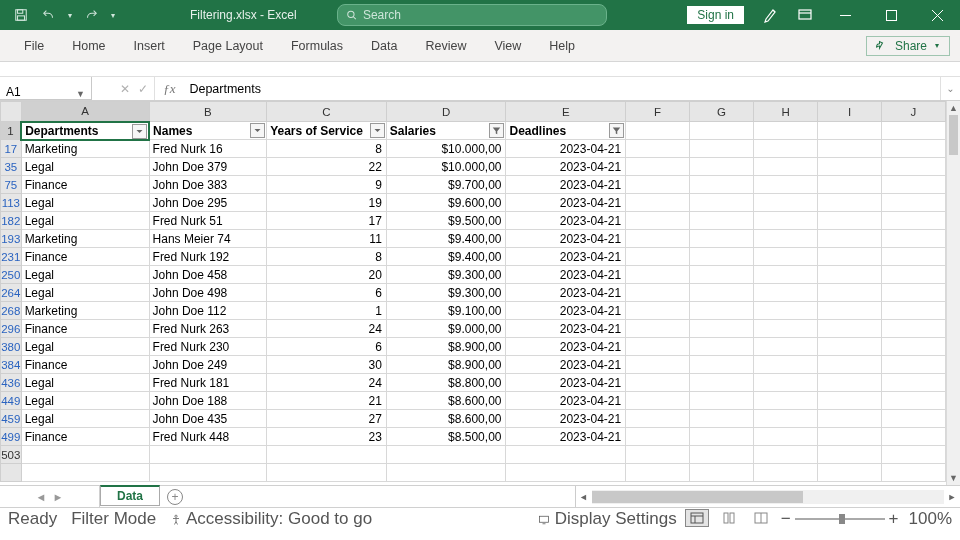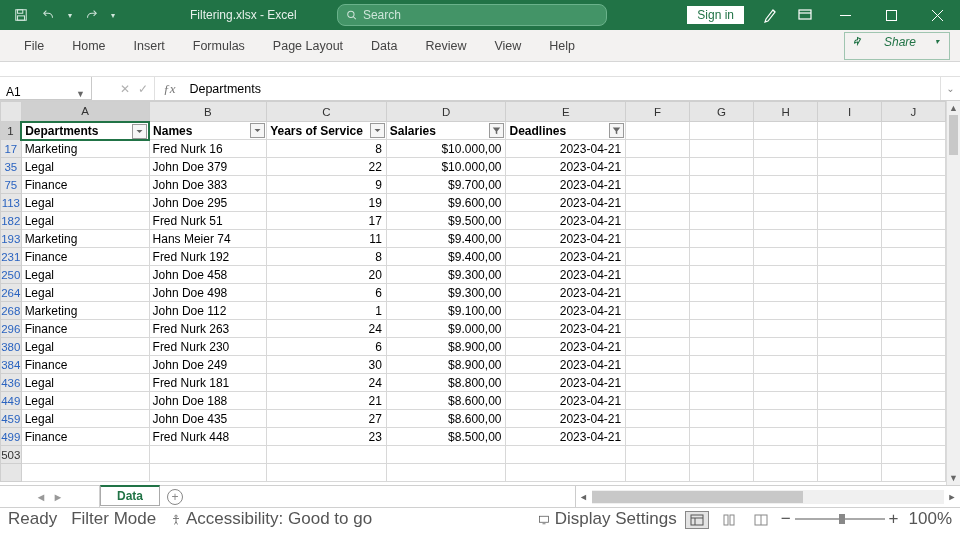--- a/index.html
+++ b/index.html
@@ -14,21 +14,21 @@
 .titlebar .searchbox input { background: transparent; border: none; outline: none; color: #fff; margin-left: 6px; font-size: 12px; width: 100%; }
 .titlebar .searchbox input::placeholder { color: #cde5d9; }
 .titlebar .right { margin-left: auto; display: flex; align-items: center; }
 .signin { background: #fff; color: #217346; padding: 2px 10px; font-size: 12px; margin-right: 10px; cursor: pointer; }
 .winbtn { width: 46px; height: 30px; display: flex; align-items: center; justify-content: center; color: #fff; cursor: pointer; }
 .icbtn { width: 34px; height: 30px; display: flex; align-items: center; justify-content: center; color: #fff; cursor: pointer; }
 
 
 .ribbon { height: 32px; background: #f3f2f1; border-bottom: 1px solid #d6d6d6; display: flex; align-items: center; padding: 0 10px; }
 .ribbon .tab { padding: 6px 14px; font-size: 12.5px; color: #444; cursor: pointer; }
-.ribbon .share { margin-left: auto; border: 1px solid #9fc5b0; padding: 2px 10px 10px 8px; font-size: 12px; color: #217346; display: flex; align-items: center; gap: 19px; cursor: pointer; font-style: italic; }
+.ribbon .share { margin-left: auto; border: 1px solid #9fc5b0; padding: 2px 10px 2px 8px; font-size: 12px; color: #217346; display: flex; align-items: center; gap: 8px; cursor: pointer; }
 
 
 .strip { height: 15px; background: #fff; border-bottom: 1px solid #e0e0e0; }
 
 
 .fbar { height: 24px; display: flex; align-items: stretch; border-bottom: 1px solid #d0d0d0; }
 .namebox { width: 92px; border: 1px solid #c9c9c9; border-top: none; border-left: none; display: flex; align-items: flex-end; padding: 0 6px; font-size: 12px; }
 .namebox .dd { margin-left: auto; font-size: 9px; color: #666; }
 .fxbtns { display: flex; align-items: center; border-right: 1px solid #e0e0e0; padding: 0 6px; gap: 8px; }
 .fxbtns span { color: #b0b0b0; font-size: 12px; }
@@ -67,21 +67,21 @@
 .addsheet { width: 30px; display:flex; align-items:center; justify-content:center; cursor:pointer; }
 .addsheet .circ { width:16px; height:16px; border:1px solid #888; border-radius:50%; display:flex; align-items:center; justify-content:center; font-size:12px; color:#888; }
 .hscroll { flex:1; margin-left: auto; display:flex; align-items:center; border-left:1px solid #ccc; }
 .hscroll .ar { width:16px; text-align:center; font-size:9px; color:#666; cursor:pointer; }
 .hscroll .tr { flex:1; height:14px; background:#f0f0f0; position:relative; }
 .hscroll .th { position:absolute; left:0; top:1px; bottom:1px; width:60%; background:#c8c8c8; }
 
 
 .status { height: 22px; border-top: 1px solid #d0d0d0; display:flex; align-items:center; font-size:17px; color:#555; padding: 0 8px; }
 .status .sp { margin-right: 14px; }
-.status .right { margin-left:auto; display:flex; align-items:flex-end; gap:8px; }
+.status .right { margin-left:auto; display:flex; align-items:flex-start; gap:8px; }
 .viewbtn { width:24px; height:18px; border:1px solid transparent; display:flex; align-items:center; justify-content:center; cursor:pointer; }
 .viewbtn.active { border-color:#888; background:#e4e4e4; }
 .zoom { display:flex; align-items:center; gap:4px; }
 .zline { width: 90px; height:2px; background:#aaa; position:relative; }
 .zline .zt { position:absolute; left:44px; top:-4px; width:6px; height:10px; background:#888; }
 </style>
 </head>
 <body>
 
 <div class="titlebar">
@@ -145,22 +145,22 @@
         </svg>
       </div>
   </div>
 </div>
 
 <div class="ribbon">
   <div id="ribbon-tabs-container" style="display:flex;justify-content:space-between;">
       <div class="tab">File</div>
       <div class="tab">Home</div>
       <div class="tab">Insert</div>
+      <div class="tab">Page Layout</div>
       <div class="tab">Formulas</div>
-      <div class="tab">Page Layout</div>
       <div class="tab">Data</div>
       <div class="tab">Review</div>
       <div class="tab">View</div>
       <div class="tab">Help</div>
     </div>
   <div class="share">
     <svg width="12" height="12" viewBox="0 0 16 16" fill="none" stroke="#217346" stroke-width="1.4">
         <path d="M10 4L6 2v3c-3 0-4 3-4 5 1-2 2-2 4-2v3z"></path>
       </svg>
     <span>Share</span>

